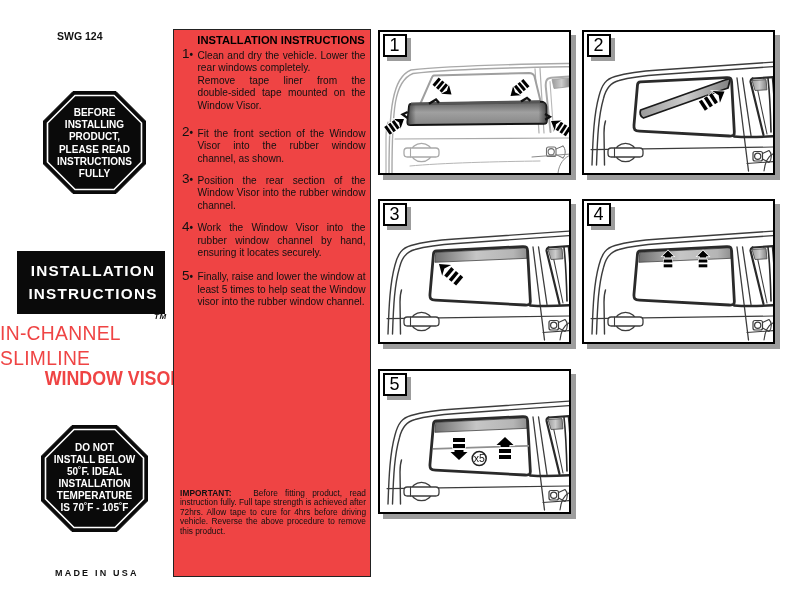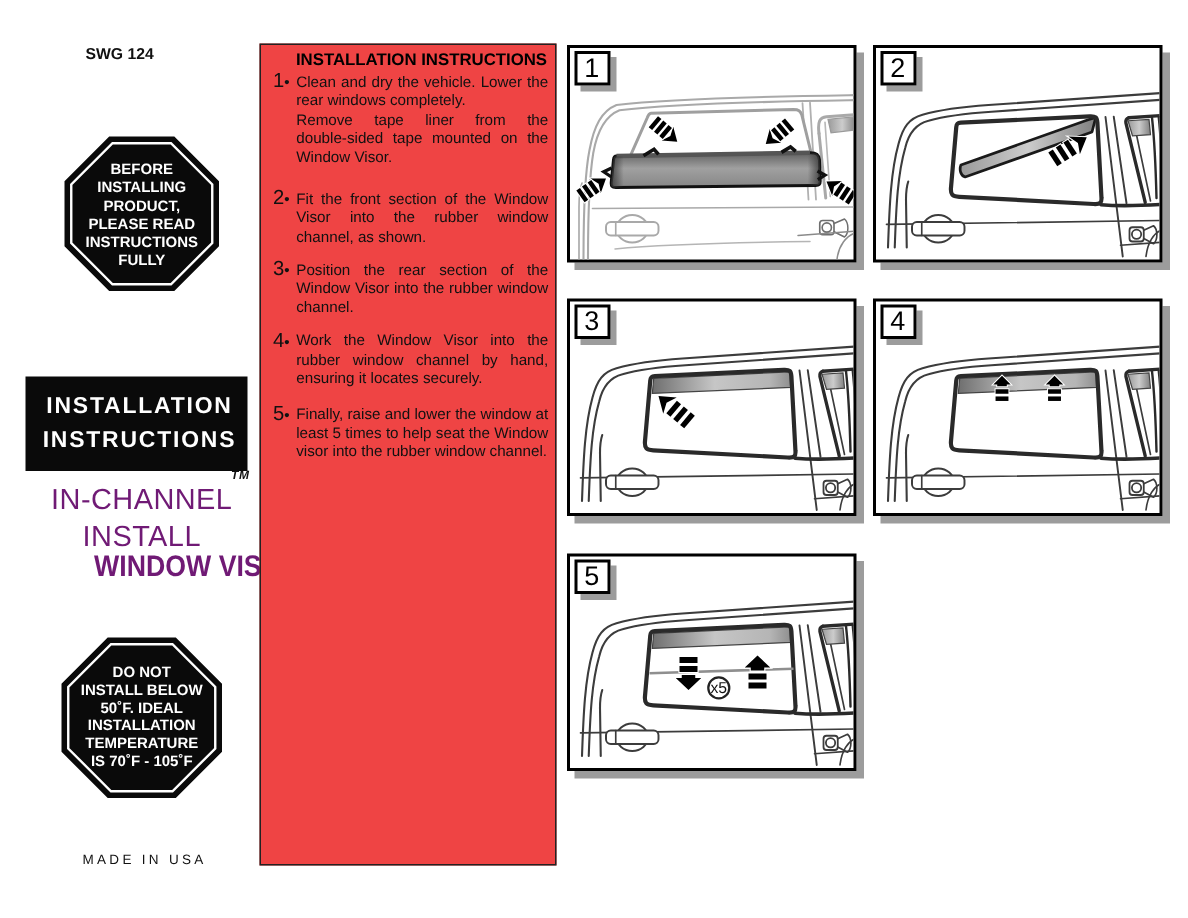--- a/index.html
+++ b/index.html
@@ -4,26 +4,26 @@
 <style>
   html,body{margin:0;padding:0;}
   body{width:792px;height:612px;background:#ffffff;position:relative;overflow:hidden;transform:translateZ(0);
        font-family:"Liberation Sans",sans-serif;}
   .abs{position:absolute;}
   .swg{left:17px;top:30px;font-size:10.5px;font-weight:bold;color:#111;padding-left:40px;}
   .blackbox{left:17px;top:251px;width:148px;height:63px;background:#0a0a0a;color:#fff;
             text-align:center;font-weight:bold;font-size:15.3px;letter-spacing:1.2px;line-height:23.5px;}
   .blackbox .in{padding-top:7.5px;padding-left:4px;}
   .tm{left:154px;top:312px;font-size:8px;font-weight:bold;color:#111;letter-spacing:0.5px;font-style:italic;}
-  .bigline{left:0px;width:189px;text-align:center;color:#701a75;line-height:1;}
+  .bigline{left:0px;width:189px;text-align:left;color:#ef4444;line-height:1;}
   .l1{top:324.2px;font-size:19.3px;letter-spacing:0.3px;}
   .l2{top:348.8px;font-size:19.3px;letter-spacing:0.3px;}
   .l3{top:368.7px;font-size:19.8px;font-weight:bold;padding-left:37px;}
   .l3 span{display:inline-block;transform:scaleX(0.9);transform-origin:50% 50%;}
-  .made{left:55px;top:568px;font-size:9px;font-weight:normal;letter-spacing:2.2px;color:#111;}
+  .made{left:55px;top:568px;font-size:9px;font-weight:bold;letter-spacing:2.2px;color:#111;}
   
   .midbox{left:173px;top:29px;width:195.5px;height:546px;border:1.5px solid #222;background:#ef4444;}
   .mtitle{position:absolute;left:23px;width:168px;top:4px;text-align:center;font-weight:bold;font-size:11.2px;}
   .item{position:absolute;left:23.5px;width:168px;font-size:10.15px;line-height:12.5px;
         text-align:justify;color:#111;}
   .inum{position:absolute;left:-15.5px;top:-1.5px;font-size:13.5px;letter-spacing:0px;}
   .inum b{font-size:10px;}
   .note{position:absolute;left:6px;width:186px;font-size:8.3px;line-height:9.4px;text-align:justify;color:#111;}
   .note b{letter-spacing:0.1px;}
   
@@ -47,21 +47,21 @@
     <text x="52.5" y="62.5" fill="#fff" font-size="10" font-weight="bold" text-anchor="middle" font-family="Liberation Sans, sans-serif">PLEASE READ</text>
     <text x="52.5" y="74.6" fill="#fff" font-size="10" font-weight="bold" text-anchor="middle" font-family="Liberation Sans, sans-serif">INSTRUCTIONS</text>
     <text x="52.5" y="86.7" fill="#fff" font-size="10" font-weight="bold" text-anchor="middle" font-family="Liberation Sans, sans-serif">FULLY</text>
   </svg>
 
   <div class="abs blackbox">
     <div class="in">INSTALLATION<br>INSTRUCTIONS</div>
   </div>
   <div class="abs tm">TM</div>
   <div class="abs bigline l1">IN-CHANNEL</div>
-  <div class="abs bigline l2">INSTALL</div>
+  <div class="abs bigline l2">SLIMLINE</div>
   <div class="abs bigline l3"><span>WINDOW VISOR</span></div>
 
   <svg class="abs" style="left:40px;top:424px;" width="109" height="109" viewBox="0 0 109 109">
     <polygon points="32,1.5 77,1.5 107.5,32 107.5,77 77,107.5 32,107.5 1.5,77 1.5,32" fill="#0a0a0a" stroke="#0a0a0a"></polygon>
     <polygon points="34,5.5 75,5.5 103.5,34 103.5,75 75,103.5 34,103.5 5.5,75 5.5,34" fill="none" stroke="#ffffff" stroke-width="1.6"></polygon>
     <text x="54.5" y="27.2" fill="#fff" font-size="10" font-weight="bold" text-anchor="middle" font-family="Liberation Sans, sans-serif">DO NOT</text>
     <text x="54.5" y="39.1" fill="#fff" font-size="10" font-weight="bold" text-anchor="middle" font-family="Liberation Sans, sans-serif">INSTALL BELOW</text>
     <text x="54.5" y="51.0" fill="#fff" font-size="10" font-weight="bold" text-anchor="middle" font-family="Liberation Sans, sans-serif">50˚F. IDEAL</text>
     <text x="54.5" y="62.9" fill="#fff" font-size="10" font-weight="bold" text-anchor="middle" font-family="Liberation Sans, sans-serif">INSTALLATION</text>
     <text x="54.5" y="74.8" fill="#fff" font-size="10" font-weight="bold" text-anchor="middle" font-family="Liberation Sans, sans-serif">TEMPERATURE</text>
@@ -70,20 +70,21 @@
 
   <div class="abs made">MADE IN USA</div>
 
   <div class="abs midbox">
     <div class="mtitle">INSTALLATION INSTRUCTIONS</div>
     <div class="item" style="top:19.5px;"><span class="inum">1<b>•</b></span>Clean and dry the vehicle. Lower the rear windows completely.<br>Remove tape liner from the <span style="white-space:nowrap">double-sided</span> tape mounted on the Window Visor.</div>
     <div class="item" style="top:97.5px;"><span class="inum">2<b>•</b></span>Fit the front section of the Window Visor into the rubber window channel, as shown.</div>
     <div class="item" style="top:144.7px;"><span class="inum">3<b>•</b></span>Position the rear section of the Window Visor into the rubber window channel.</div>
     <div class="item" style="top:192.2px;"><span class="inum">4<b>•</b></span>Work the Window Visor into the rubber window channel by hand, ensuring it locates securely.</div>
     <div class="item" style="top:241.3px;"><span class="inum">5<b>•</b></span>Finally, raise and lower the window at least 5 times to help seat the Window visor into the rubber window channel.</div>
+    <div class="note" style="top:459px;"><b>IMPORTANT:</b>&nbsp;&nbsp;&nbsp;Before fitting product, read instruction fully. Full tape strength is achieved after 72hrs. Allow tape to cure for 4hrs before driving vehicle. Reverse the above procedure to remove this product.</div>
   </div>
 
   <svg width="0" height="0" style="position:absolute">
     <defs>
       <linearGradient id="vgrad" x1="0" y1="0" x2="1" y2="0">
         <stop offset="0" stop-color="#6f6f6f"></stop>
         <stop offset="0.45" stop-color="#c6c6c6"></stop>
         <stop offset="0.85" stop-color="#b5b5b5"></stop>
         <stop offset="1" stop-color="#8f8f8f"></stop>
       </linearGradient>

